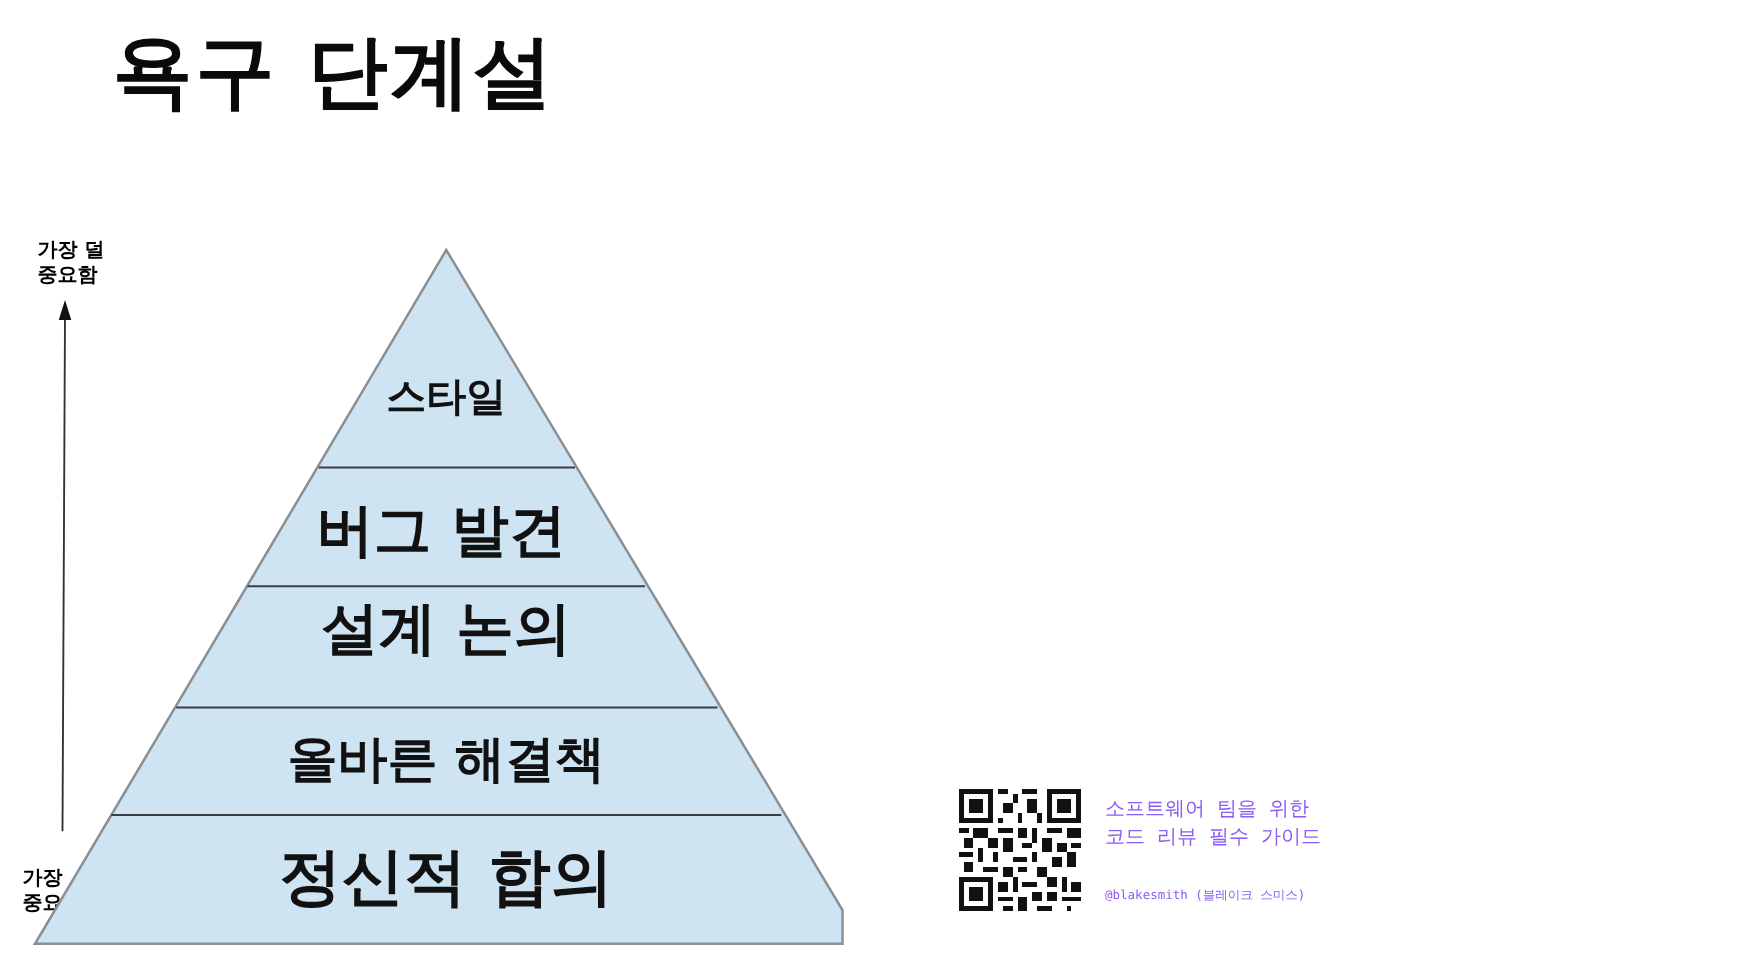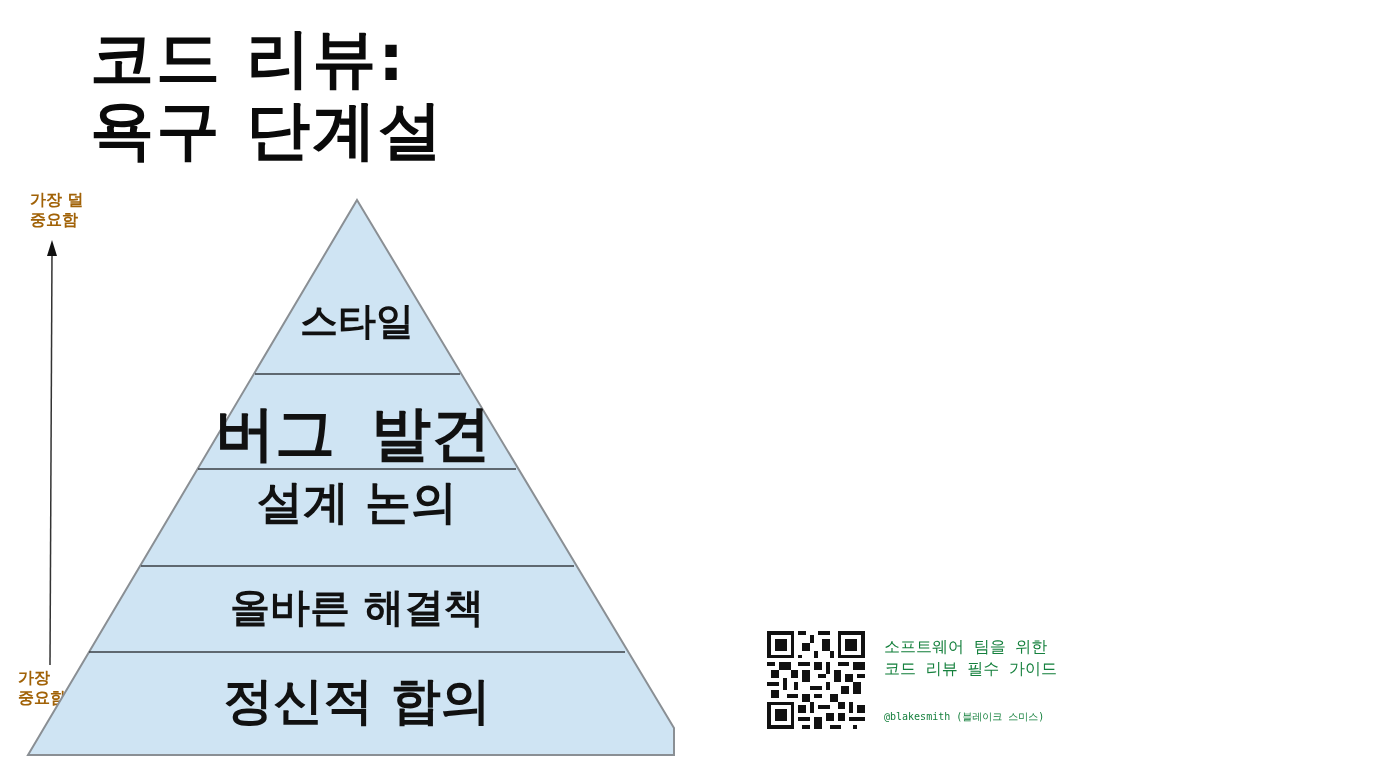--- a/index.html
+++ b/index.html
@@ -5,42 +5,41 @@
   html, body { margin:0; padding:0; }
   body {
     width:1392px; height:768px; background:#ffffff; position:relative; overflow:hidden;
     font-family: "DejaVu Sans", "Liberation Sans", sans-serif; color:#111;
   }
   .title {
     position:absolute; left:90px; top:22px; font-size:64px; font-weight:bold;
     line-height:72px; letter-spacing:2px; color:#0a0a0a;
   }
   .axis-label {
-    position:absolute; font-size:16px; font-weight:bold; line-height:20px; color:#a16207;
+    position:absolute; font-size:16px; font-weight:bold; line-height:20px; color:#000000;
   }
   .axis-top { left:30px; top:190px; }
-  .axis-bottom { left:18px; top:668px; }
+  .axis-bottom { left:18px; top:692px; }
   svg.pyr { position:absolute; left:0; top:0; }
   .layer-label {
     position:absolute; font-weight:bold; color:#111; text-align:center; white-space:nowrap;
     transform:translateX(-50%);
   }
   .qr { position:absolute; left:767px; top:631px; width:98px; height:98px; }
   .footer-text {
     position:absolute; left:884px; font-family:"DejaVu Sans Mono", "Liberation Mono", monospace;
-    font-size:16px; color:#15803d; line-height:22px;
+    font-size:16px; color:#8b5cf6; line-height:22px;
   }
   .f1 { top:636px; }
   .f2 { top:706px; font-size:10px; }
 </style>
 </head>
 <body>
 
 <div class="title">
-  <div>코드 리뷰:</div>
   <div>욕구 단계설</div>
 </div>
 
 <div class="axis-label axis-top">
   <div>가장 덜</div>
   <div>중요함</div>
 </div>
 <div class="axis-label axis-bottom">
   <div>가장</div>
   <div>중요함</div>
@@ -54,22 +53,22 @@
   </g>
 
   <polygon points="357,200 674,728 674,755 28,755" fill="#cfe4f3" stroke="#8a8f94" stroke-width="2"></polygon>
 
   <line x1="255" y1="374" x2="460" y2="374" stroke="#3a3f44" stroke-width="1.5"></line>
   <line x1="198" y1="469" x2="516" y2="469" stroke="#3a3f44" stroke-width="1.5"></line>
   <line x1="141" y1="566" x2="574" y2="566" stroke="#3a3f44" stroke-width="1.5"></line>
   <line x1="89" y1="652" x2="625" y2="652" stroke="#3a3f44" stroke-width="1.5"></line>
 </svg>
 
-<div class="layer-label" style="left:357px; top:296px; font-size:38px;">스타일</div>
-<div class="layer-label" style="left:353px; top:394px; font-size:60px;font-family:Liberation Mono, monospace;">버그 발견</div>
+<div class="layer-label" style="left:357px; top:296px; font-size:32px;">스타일</div>
+<div class="layer-label" style="left:353px; top:394px; font-size:46px;">버그 발견</div>
 <div class="layer-label" style="left:357px; top:472px; font-size:46px;">설계 논의</div>
 <div class="layer-label" style="left:357px; top:580px; font-size:40px;">올바른 해결책</div>
 <div class="layer-label" style="left:357px; top:668px; font-size:50px;">정신적 합의</div>
 
 <svg class="qr" viewBox="0 0 25 25" shape-rendering="crispEdges">
   <rect width="25" height="25" fill="#fff"></rect>
   <g fill="#111">
     <rect x="0" y="0" width="7" height="7"></rect>
       <rect x="1" y="1" width="5" height="5" fill="#fff"></rect>
       <rect x="2" y="2" width="3" height="3"></rect>

